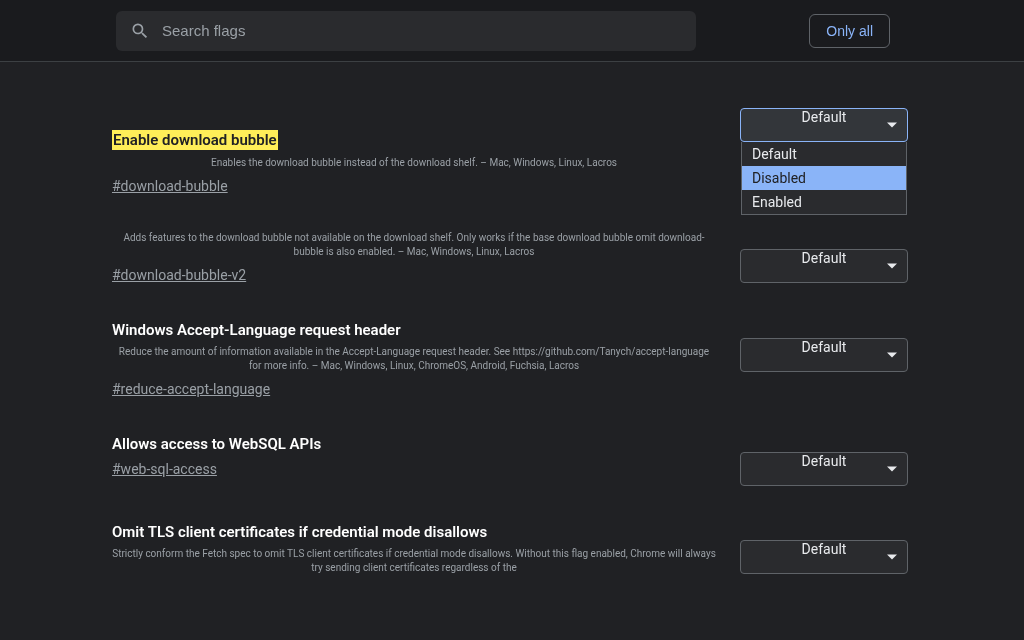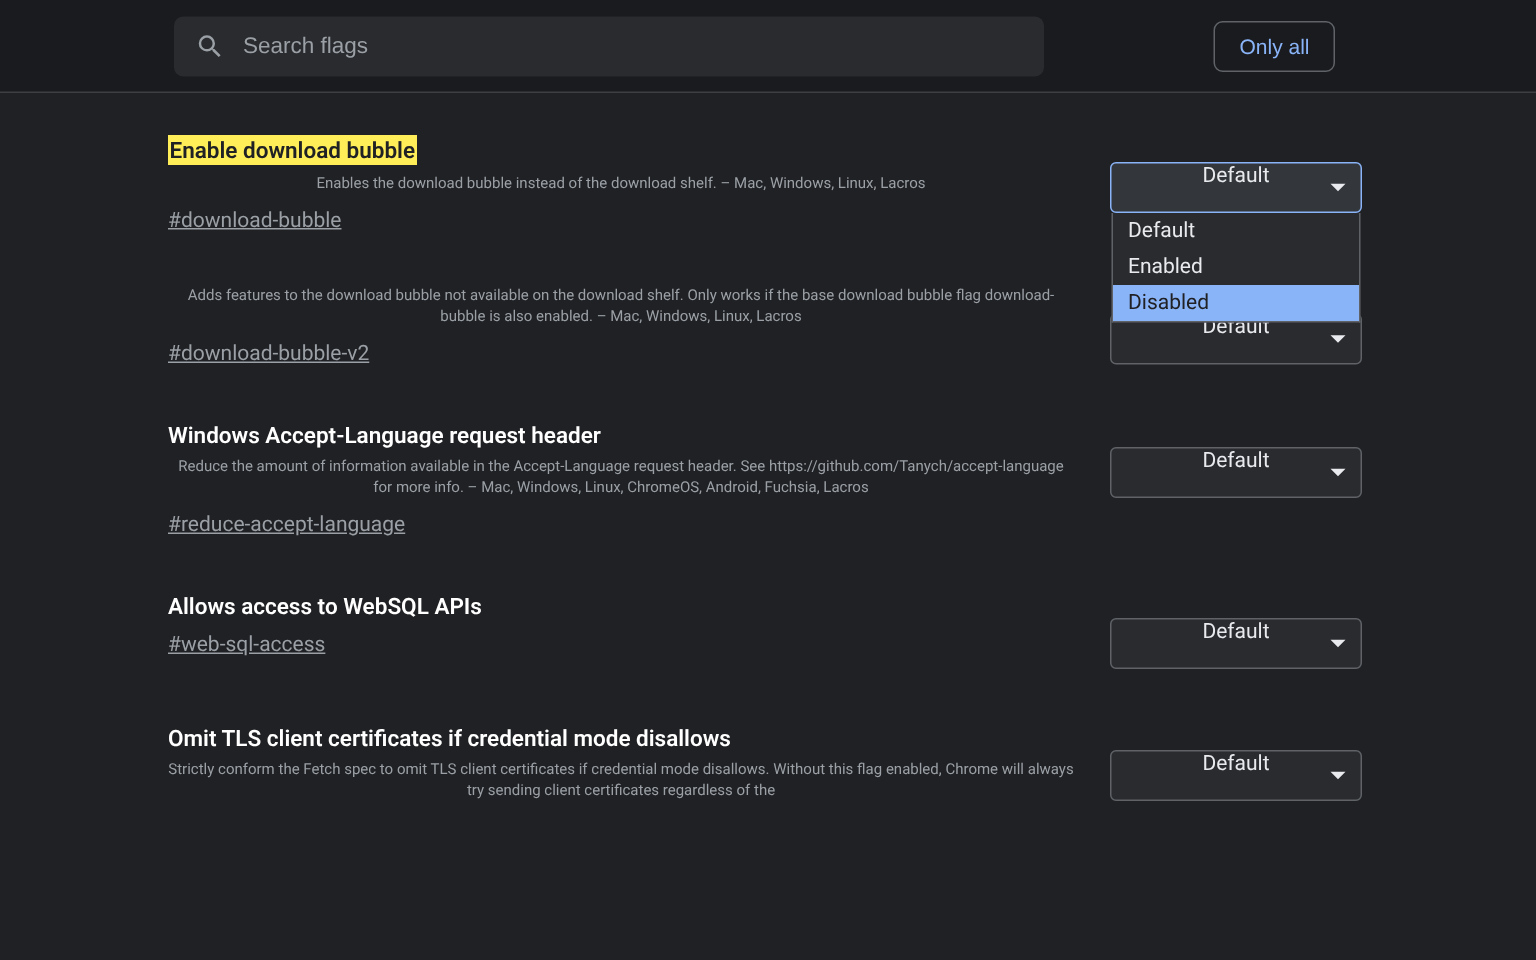--- a/index.html
+++ b/index.html
@@ -71,20 +71,21 @@
     font-size: 15px;
     font-weight: 600;
     color: #ffffff;
     margin-bottom: 6px;
     display: inline-block;
   }
   .flag-title.highlight {
     background: #ffee58;
     color: #202124;
     padding: 1px 1px;
+    margin-top: 40px;
   }
   .flag-desc {
     font-size: 10px;
     color: #9aa0a6;
     line-height: 1.4;
     margin-bottom: 6px;
     text-align: center;
   }
   .flag-hash {
     font-size: 14px;
@@ -160,28 +161,28 @@
 
 <div class="content" id="flags-container">
     <div class="flag">
       <div class="flag-left"><div><span class="flag-title highlight">Enable download bubble</span></div><div class="flag-desc">Enables the download bubble instead of the download shelf. – Mac, Windows, Linux, Lacros</div><a class="flag-hash">#download-bubble</a></div>
       <div class="flag-right">
         <div class="select-box open">
           <span>Default</span>
           <span class="chevron"></span>
           <div class="dropdown">
             <div class="dropdown-item">Default</div>
+            <div class="dropdown-item selected">Disabled</div>
             <div class="dropdown-item">Enabled</div>
-            <div class="dropdown-item selected">Disabled</div>
           </div>
         </div>
       </div>
     </div>
     <div class="flag">
-      <div class="flag-left"><div class="flag-desc">Adds features to the download bubble not available on the download shelf. Only works if the base download bubble flag download-bubble is also enabled. – Mac, Windows, Linux, Lacros</div><a class="flag-hash">#download-bubble-v2</a></div>
+      <div class="flag-left"><div class="flag-desc">Adds features to the download bubble not available on the download shelf. Only works if the base download bubble omit download-bubble is also enabled. – Mac, Windows, Linux, Lacros</div><a class="flag-hash">#download-bubble-v2</a></div>
       <div class="flag-right">
         <div class="select-box">
           <span>Default</span>
           <span class="chevron"></span>
         </div>
       </div>
     </div>
     <div class="flag">
       <div class="flag-left"><div><span class="flag-title">Windows Accept-Language request header</span></div><div class="flag-desc">Reduce the amount of information available in the Accept-Language request header. See https://github.com/Tanych/accept-language for more info. – Mac, Windows, Linux, ChromeOS, Android, Fuchsia, Lacros</div><a class="flag-hash">#reduce-accept-language</a></div>
       <div class="flag-right">

